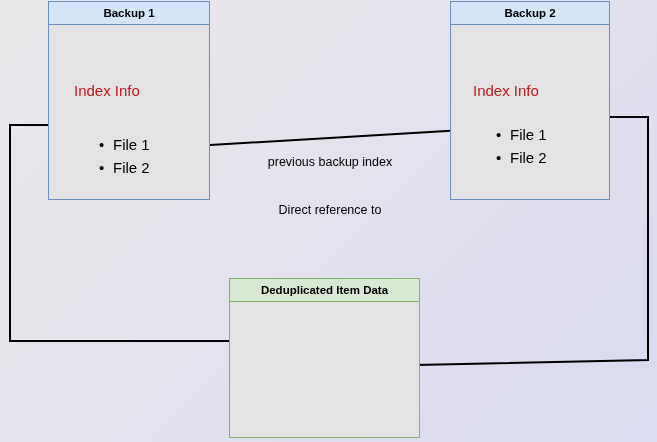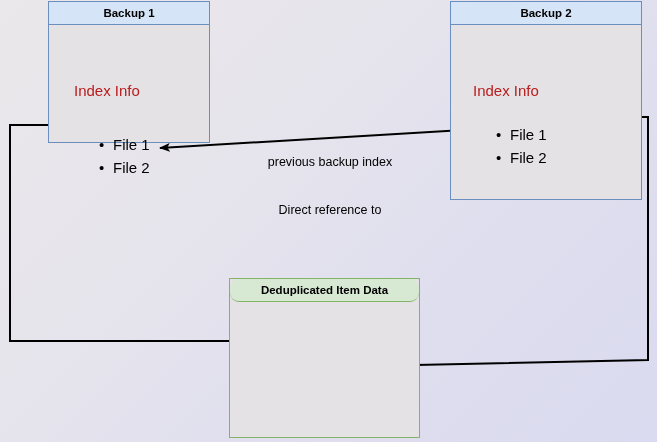--- a/index.html
+++ b/index.html
@@ -38,21 +38,20 @@
     text-align: center;
     font-size: 11.5px;
     font-weight: bold;
     color: #000;
     background: #d6e4f7;
     border-bottom: 1.4px solid #6c8ebf;
   }
   .node.green .node-header {
     background: #d7e8d3;
     border-bottom-color: #82b366;
-    border-radius: 9px;
   }
   .node-body {
     position: relative;
     flex: 1;
   }
   .index-title {
     position: absolute;
     font-size: 15px;
     color: #b91c1c;
     white-space: nowrap;
@@ -88,22 +87,22 @@
     white-space: pre;
   }
   svg.edges {
     position: absolute;
     left: 0; top: 0;
     width: 657px;
     height: 442px;
     pointer-events: none;
   }
   
-  #backup1 { left: 48px;  top: 1px;   width: 162px; height: 142px; }
-  #backup2 { left: 450px; top: 1px;   width: 192px; height: 199px; }
+  #backup1 { left: 48px;  top: 1px;   width: 162px; height: 199px; }
+  #backup2 { left: 450px; top: 1px;   width: 160px; height: 199px; }
   #dedup   { left: 229px; top: 278px; width: 191px; height: 160px; }
   #backup1 .index-title { left: 25px; top: 57px; }
   #backup2 .index-title { left: 22px; top: 57px; }
   #backup1 ul.filelist { left: 50px; top: 108px; }
   #backup2 ul.filelist { left: 45px; top: 98px; }
   #dedup   ul.filelist { left: 43px; top: 50px; }
 </style>
 </head>
 <body>
 

